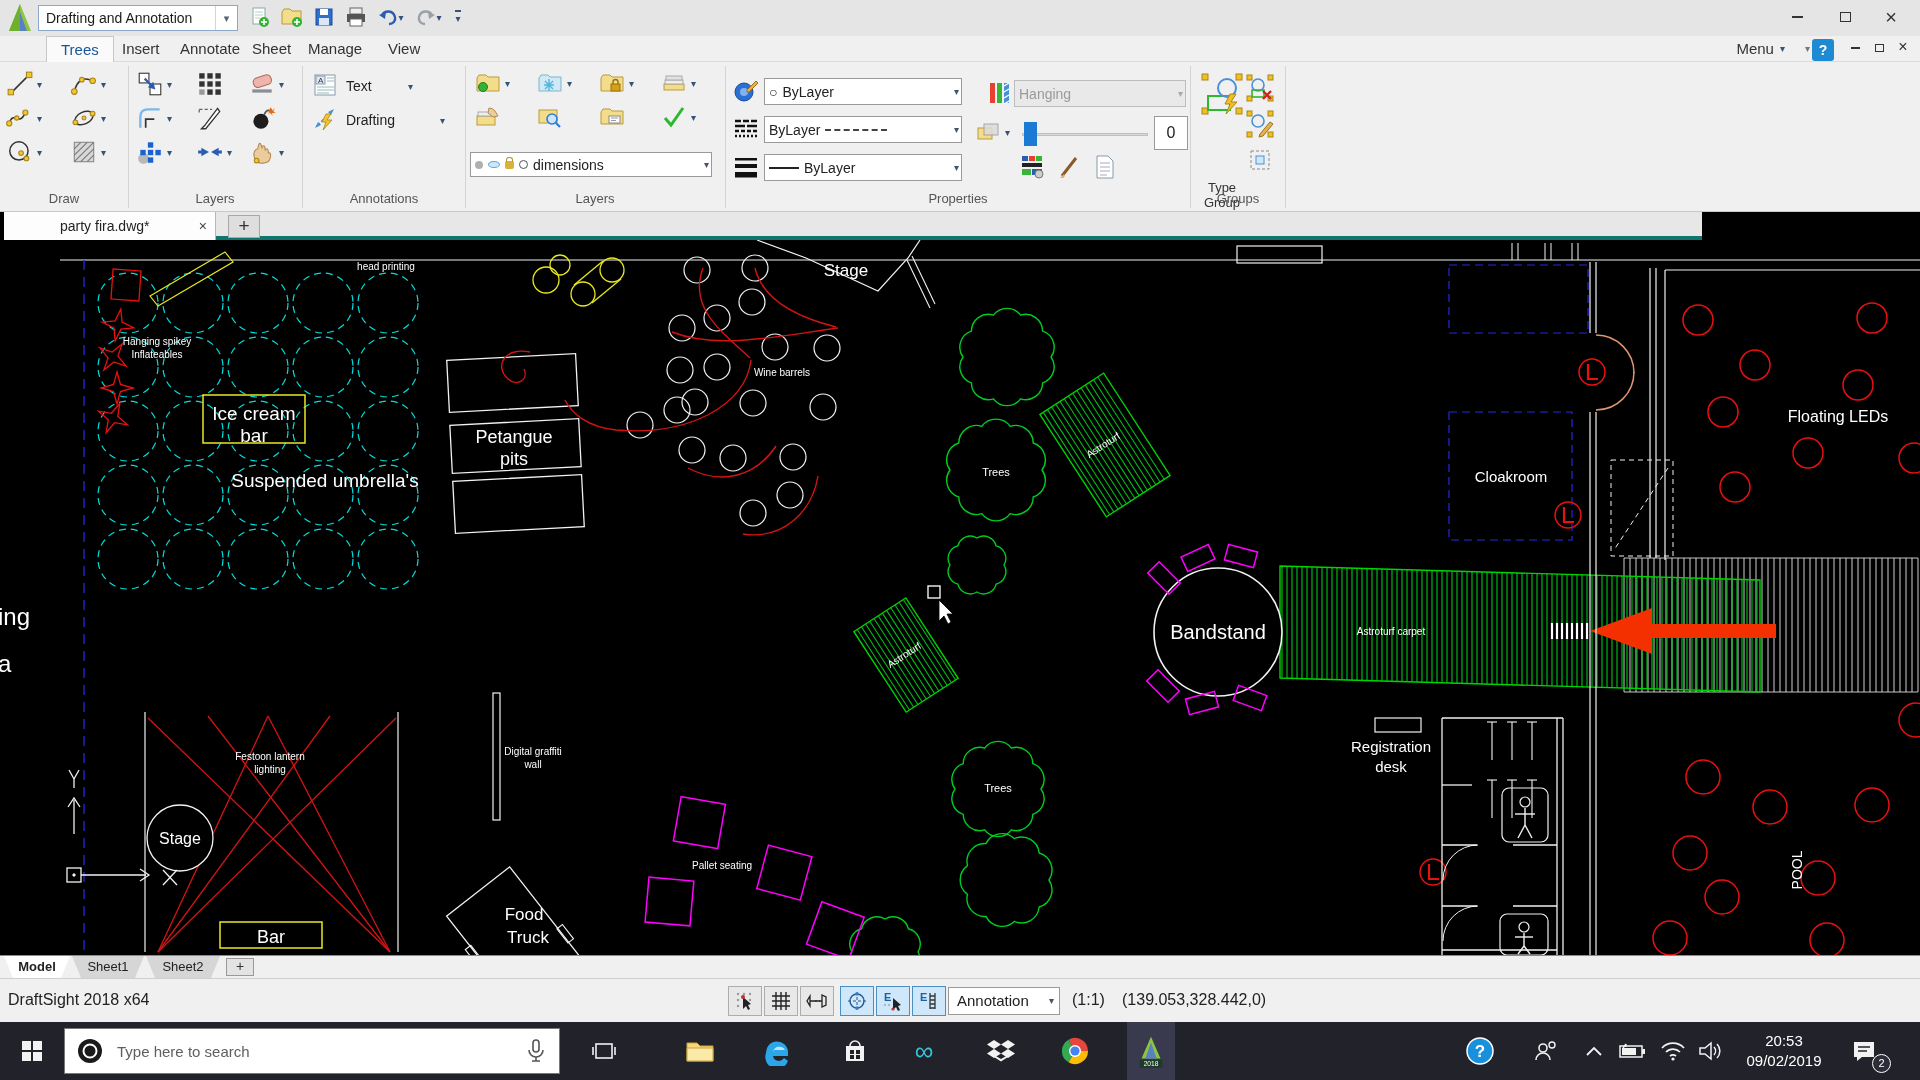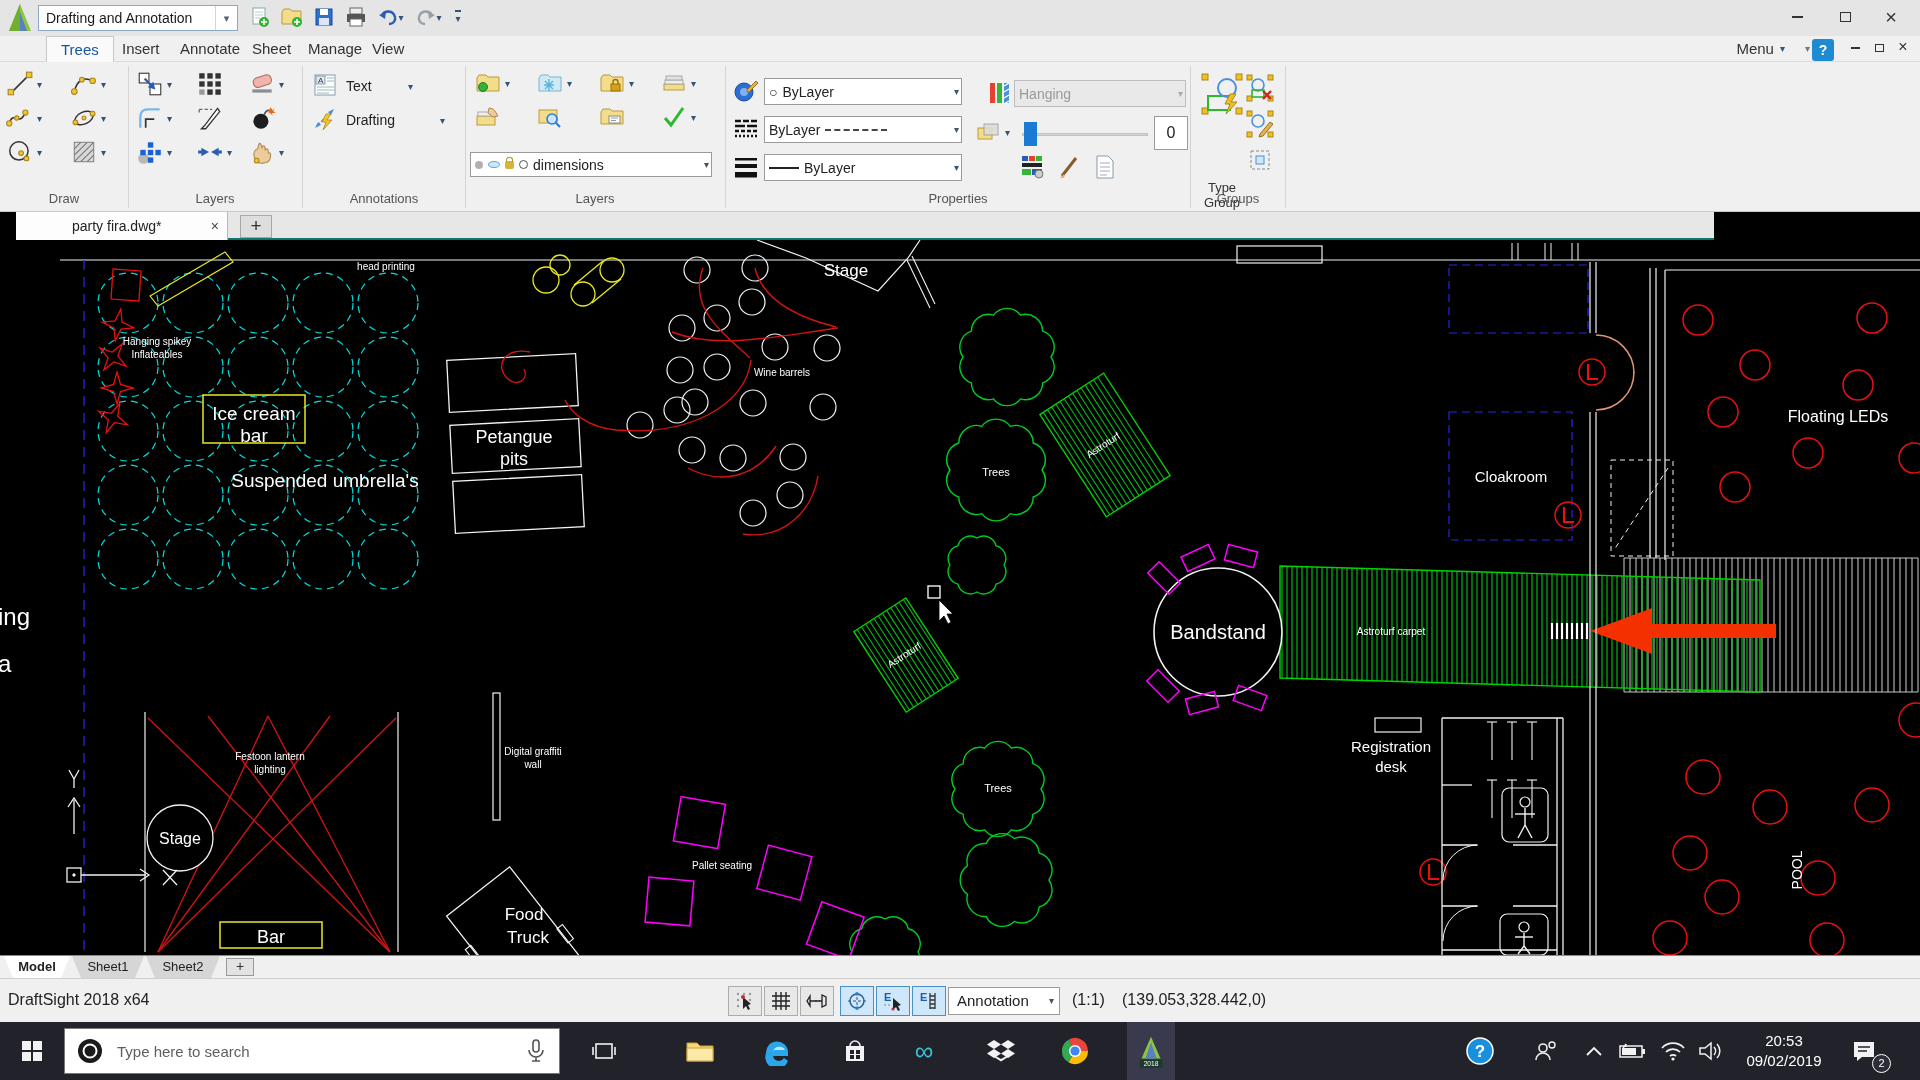--- a/index.html
+++ b/index.html
@@ -48,21 +48,21 @@
   .mini-dot { width:8px; height:8px; border-radius:50%; background:#b0b0b0; }
   .mini-ellipse { width:12px; height:7px; border:1.5px solid #5aa6dc; border-radius:50%; background:#cfe8f8; }
   .mini-lock { width:9px; height:8px; background:#d9b23a; border-radius:2px; position:relative; }
   .mini-lock:before { content:""; position:absolute; left:1px; top:-4px; width:5px; height:4px;
     border:1.5px solid #b8922a; border-bottom:none; border-radius:3px 3px 0 0; }
   .mini-circle { width:9px; height:9px; border:1.5px solid #555; border-radius:50%; }
   .ls-dash { width:62px; border-bottom:2px dashed #444; height:2px; }
   .lw-line { width:30px; border-top:2px solid #222; }
 
   
-  #doctabs { position:absolute; top:212px; left:16px; width:1698px; height:28px; background:#e7e7e7; border-bottom:2px solid #0f766e; }
+  #doctabs { position:absolute; top:212px; left:4px; width:1698px; height:28px; background:#e7e7e7; border-bottom:4px solid #0f766e; }
   #doctab { position:absolute; left:0; top:0; width:212px; height:28px; background:#fdfdfd; border-right:1px solid #b8b8b8;
     font-size:14px; color:#222; display:flex; align-items:center; }
   #doctab .lbl { margin-left:56px; }
   #doctab .x { position:absolute; right:8px; color:#444; font-size:14px; }
   #newtab { position:absolute; left:224px; top:3px; width:32px; height:23px; background:#dedede; border:1px solid #a8a8a8;
     font-size:19px; color:#333; text-align:center; line-height:20px; }
 
   
   #canvas { position:absolute; top:240px; left:0; width:1628px; height:715px; background:#000; }
   #cad text { font-family:"Liberation Sans","DejaVu Sans",sans-serif; }
@@ -174,21 +174,21 @@
         <span>×</span>
       </div>
   </div>
 
   <div id="menubar">
     <span class="mtab active" style="left:46px">Trees</span>
     <span class="mtab" style="left:108px">Insert</span>
     <span class="mtab" style="left:166px">Annotate</span>
     <span class="mtab" style="left:238px">Sheet</span>
     <span class="mtab" style="left:294px">Manage</span>
-    <span class="mtab" style="left:358px">View</span>
+    <span class="mtab" style="left:374px">View</span>
     <div id="menu-right">
       <span>Menu</span>
       <span class="chev">▾</span>
       <span class="chev" style="margin-left:14px;color:#777">▾</span>
     </div>
     <div id="help-btn"><span>?</span></div>
     <div class="winbtn" style="right:54px;top:2px;width:22px;height:20px">
         <span class="bar-min" style="width:9px"></span>
       </div>
     <div class="winbtn" style="right:30px;top:2px;width:22px;height:20px">

